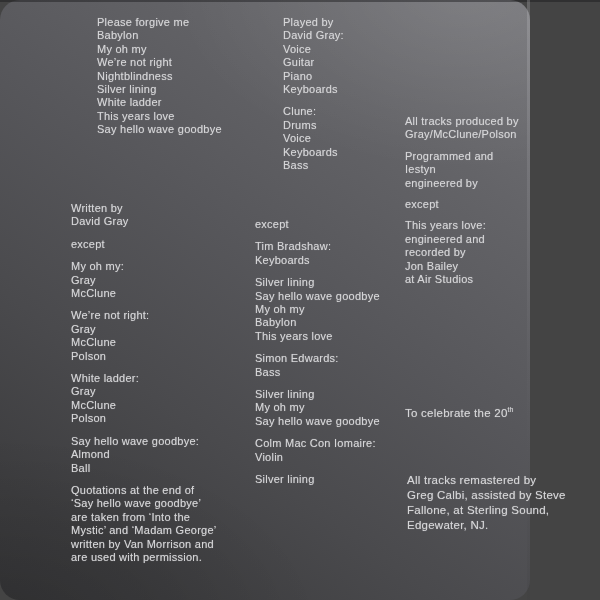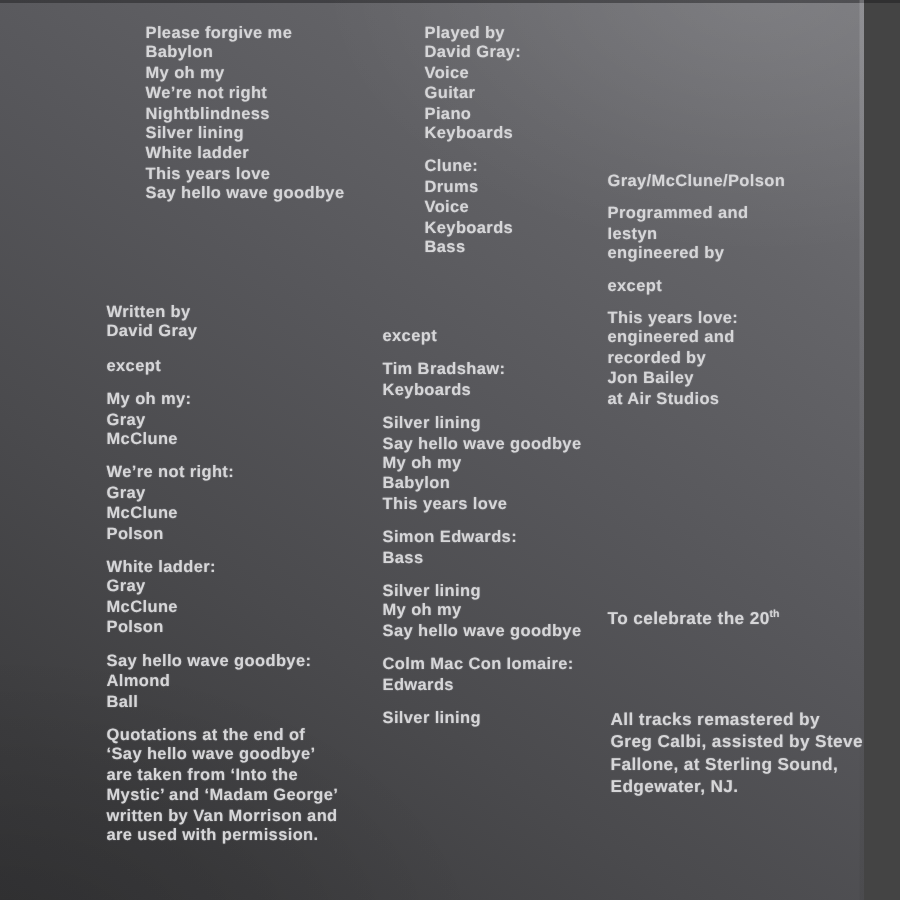--- a/index.html
+++ b/index.html
@@ -4,27 +4,28 @@
 <style>
   html, body { margin: 0; padding: 0; }
   body {
     width: 600px; height: 600px;
     overflow: hidden;
     background: #444;
     font-family: "Liberation Sans", sans-serif;
   }
   .page {
     position: absolute; inset: 0;
-    width: 576px; height: 600px;
+    width: 530px; height: 600px;
     background:
       radial-gradient(ellipse 420px 260px at 88% -2%, rgba(255,255,255,0.10), rgba(255,255,255,0) 70%),
       radial-gradient(ellipse 500px 300px at 0% 105%, rgba(0,0,0,0.18), rgba(0,0,0,0) 65%),
       linear-gradient(215deg, #737377 0%, #646468 22%, #57575b 45%, #4a4a4d 68%, #3d3d3f 88%, #38383a 100%);
     color: #d6d6d8;
-    font-weight: bold;
+    font-weight: normal;
+    border-radius: 20px;
   }
   .top-edge {
     position: absolute; top: 0; left: 0; width: 600px; height: 2px;
     background: rgba(25,25,27,0.45);
   }
   .right-edge {
     position: absolute; top: 0; right: 0; width: 3px; height: 600px;
     background: linear-gradient(to bottom, rgba(200,200,205,0.25), rgba(120,120,125,0.10) 60%, rgba(60,60,62,0.2));
   }
   .stack { position: absolute; }
@@ -151,29 +152,30 @@
         <div class="line">Simon Edwards:</div>
         <div class="line">Bass</div>
       </div>
     <div class="block">
         <div class="line">Silver lining</div>
         <div class="line">My oh my</div>
         <div class="line">Say hello wave goodbye</div>
       </div>
     <div class="block">
         <div class="line">Colm Mac Con Iomaire:</div>
-        <div class="line">Edwards</div>
+        <div class="line">Violin</div>
       </div>
     <div class="block">
         <div class="line">Silver lining</div>
       </div>
   </div>
 
   <div class="stack stack-col3" id="col3-production">
     <div class="block">
+        <div class="line">All tracks produced by</div>
         <div class="line">Gray/McClune/Polson</div>
       </div>
     <div class="block">
         <div class="line">Programmed and</div>
         <div class="line">Iestyn</div>
         <div class="line">engineered by</div>
       </div>
     <div class="block">
         <div class="line">except</div>
       </div>

